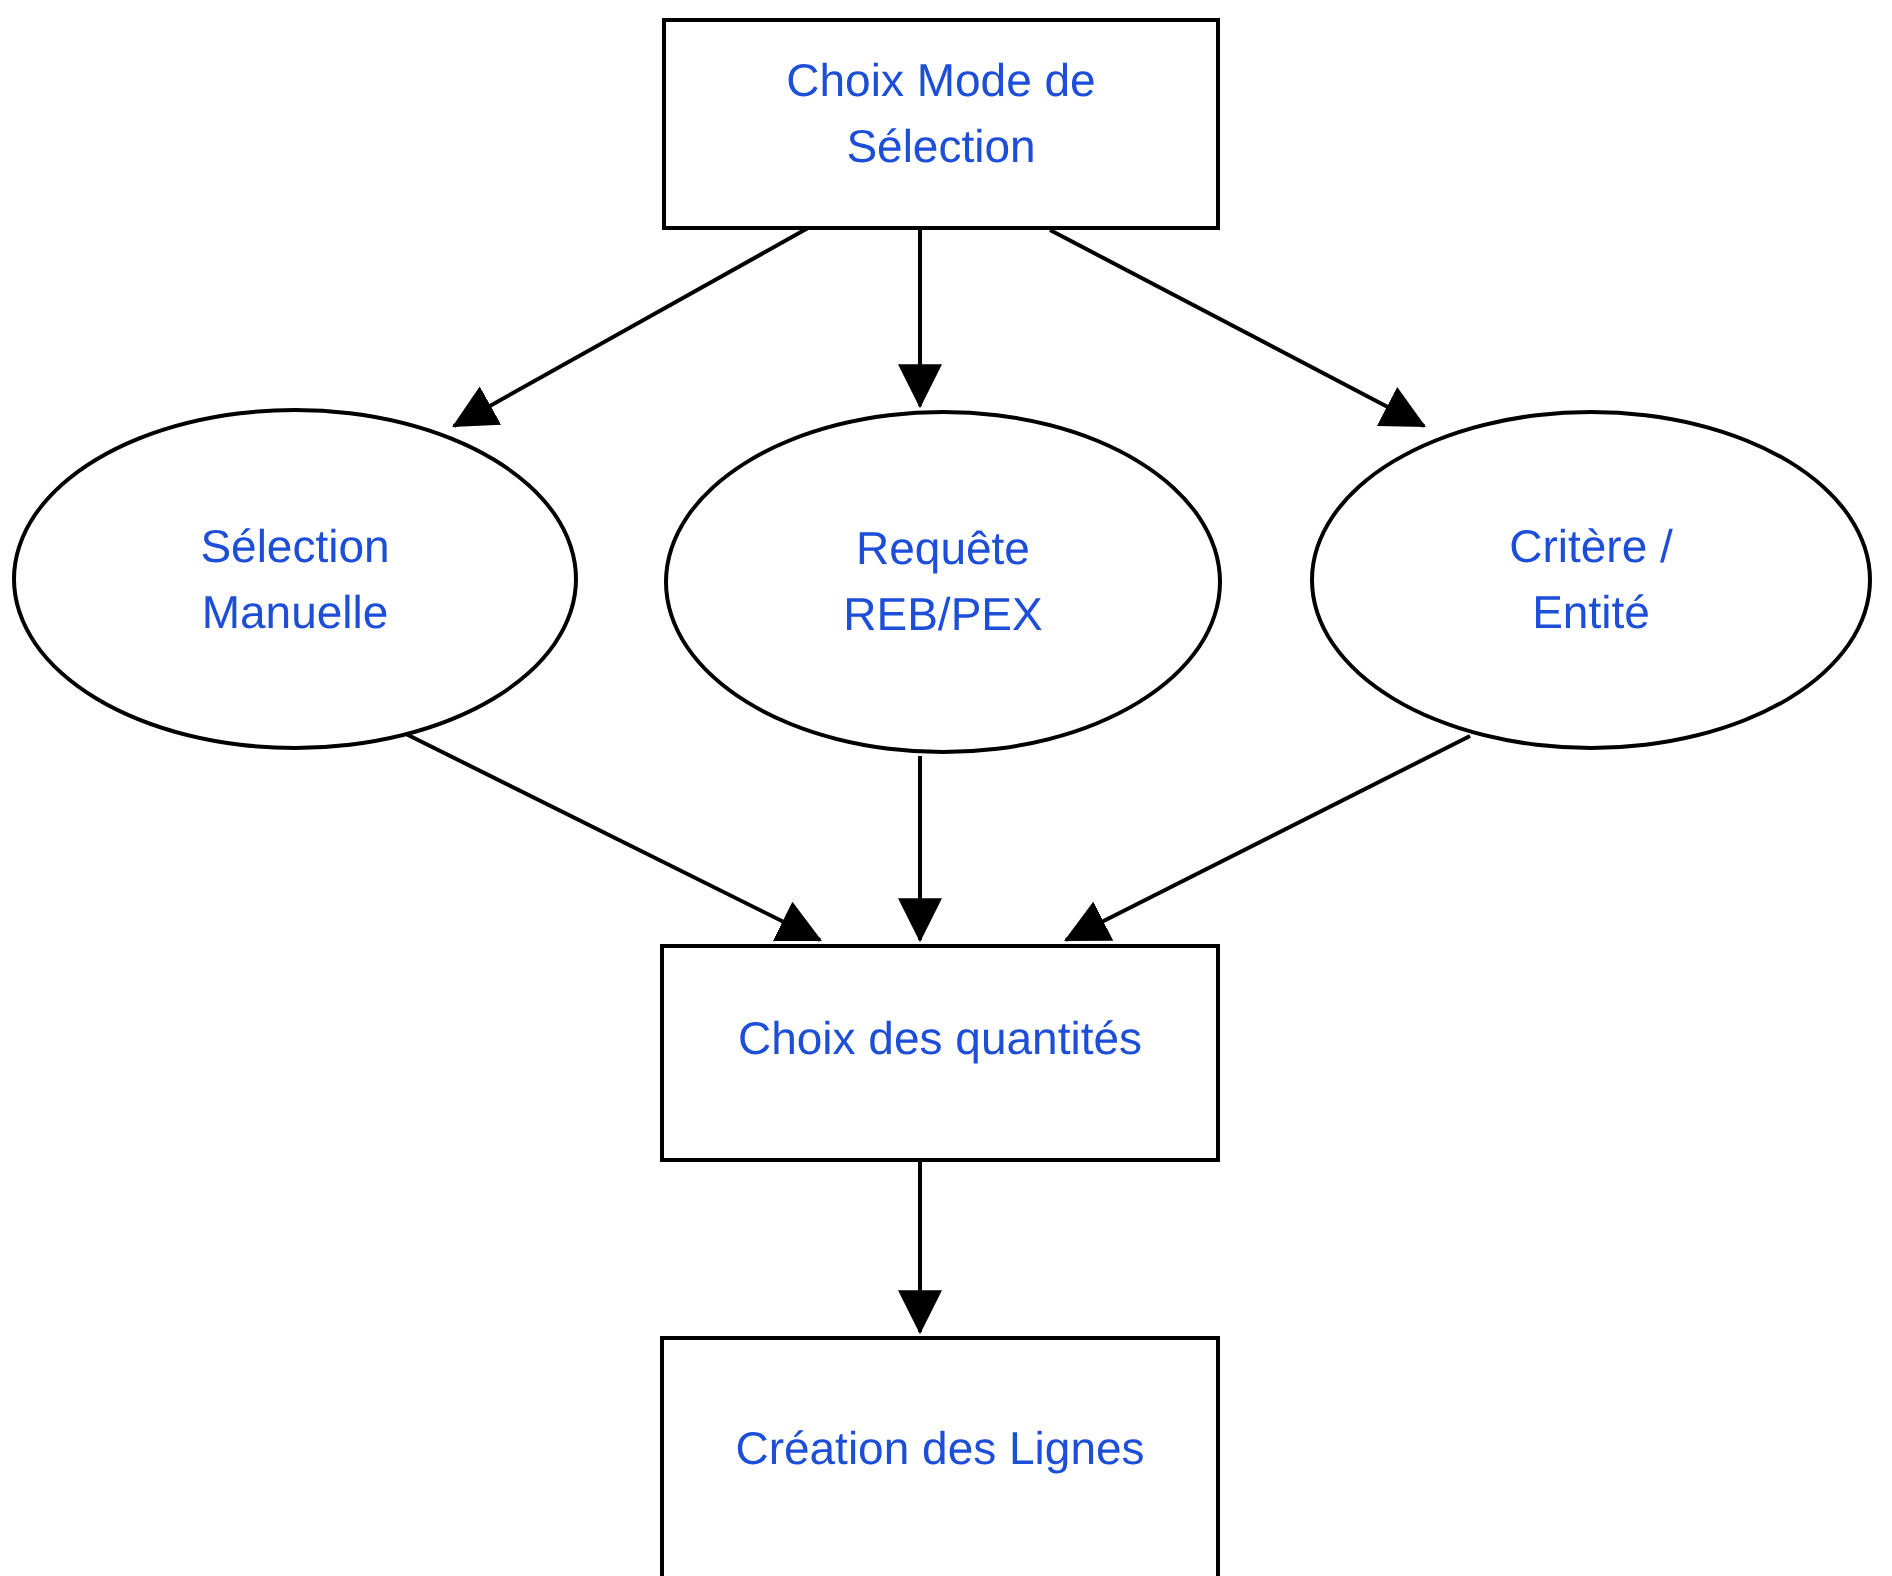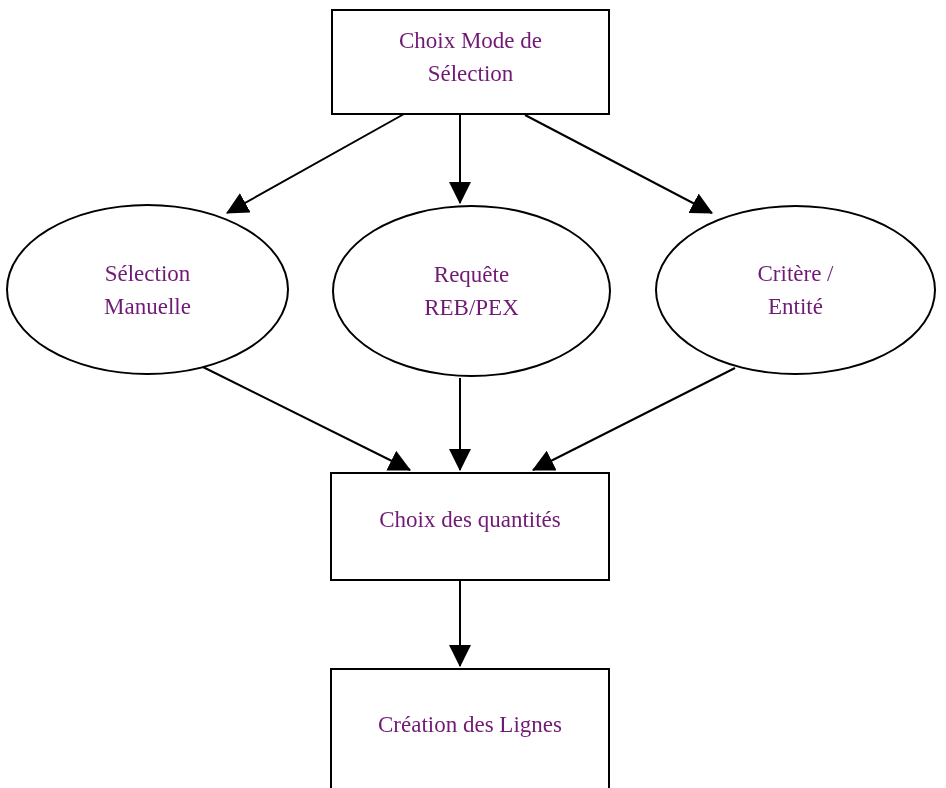--- a/index.html
+++ b/index.html
@@ -5,22 +5,22 @@
   html, body {
     margin: 0;
     padding: 0;
     background: #ffffff;
   }
   .canvas {
     position: relative;
     width: 946px;
     height: 788px;
     background: #ffffff;
-    font-family: Liberation Serif, serif;
-    color: #701a75;
+    font-family: Liberation Sans, sans-serif;
+    color: #1d4ed8;
     overflow: hidden;
   }
   .arrows-layer {
     position: absolute;
     left: 0;
     top: 0;
     width: 946px;
     height: 788px;
     pointer-events: none;
   }

